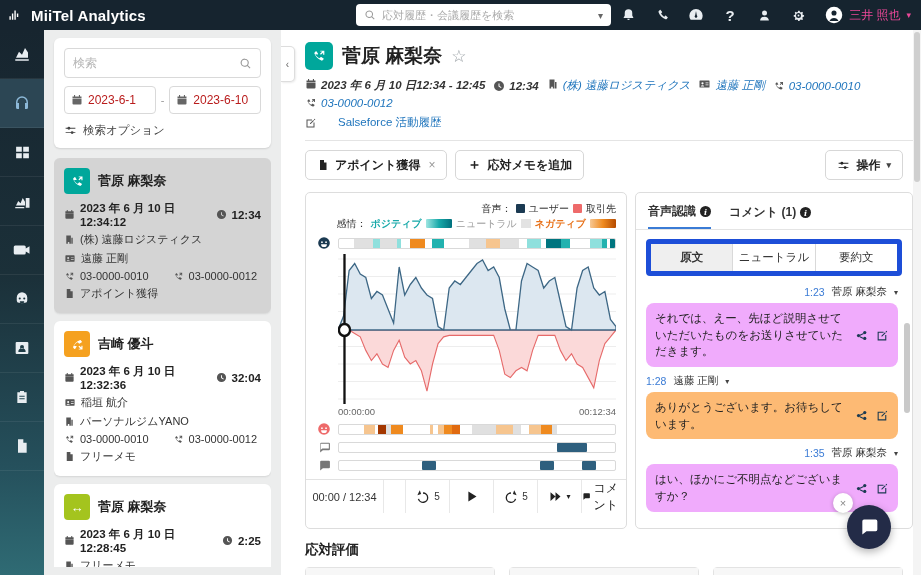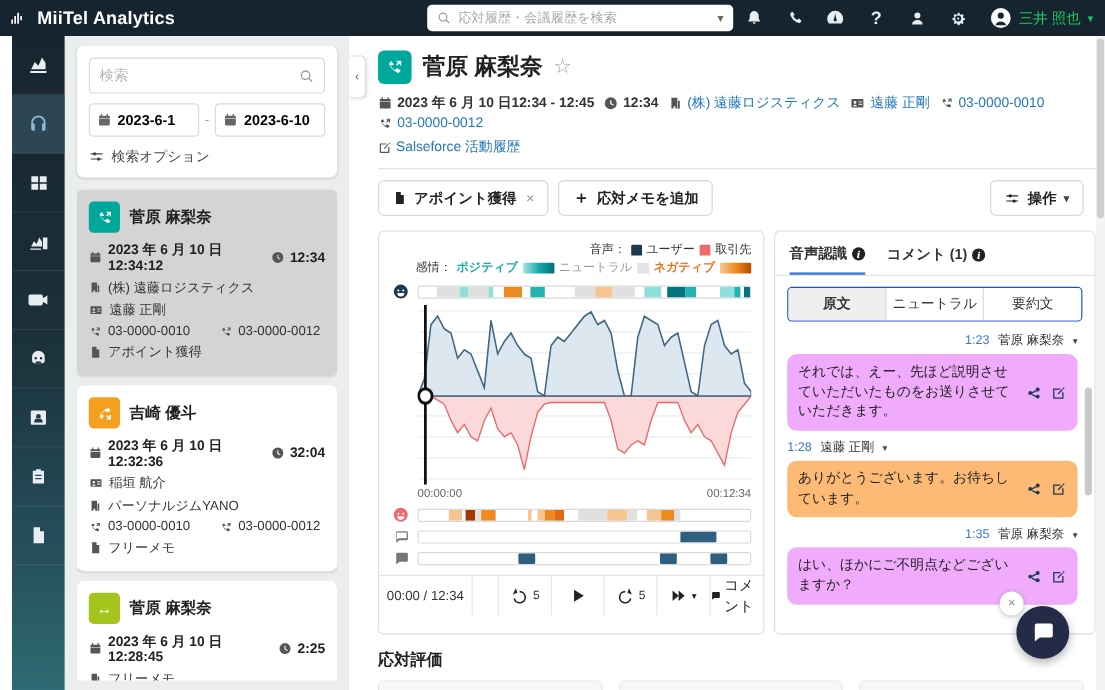--- a/index.html
+++ b/index.html
@@ -8,38 +8,38 @@
 
   
   .navbar { height:30px; background:#16242f; display:flex; align-items:center; color:#fff; flex-shrink:0; padding:0 10px 0 8px; }
   .brand { display:flex; align-items:center; gap:6px; font-size:15px; font-weight:bold; letter-spacing:.2px; }
   .nav-search { margin-left:210px; width:255px; height:22px; background:#fff; border-radius:4px; display:flex; align-items:center; padding:0 8px; gap:6px; }
   .nav-search input { border:none; outline:none; flex:1; font-size:11px; color:#333; background:transparent; }
   .nav-search input::placeholder { color:#aaa; }
   .nav-search .caret { color:#666; font-size:10px; }
   .nav-icons { margin-left:auto; display:flex; align-items:center; gap:0; }
   .nav-icon-btn { width:34px; height:30px; display:flex; align-items:center; justify-content:center; color:#e8edf1; cursor:pointer; }
-  .nav-user { display:flex; align-items:center; gap:6px; margin-left:10px; font-size:12px; color:#22c55e; cursor:pointer; }
+  .nav-user { display:flex; align-items:center; gap:6px; margin-left:10px; font-size:12px; color:#ec4899; cursor:pointer; }
   .nav-user .caret { font-size:9px; }
 
-  .body-row { display:flex; flex:1; min-height:0;padding-left:10px; }
+  .body-row { display:flex; flex:1; min-height:0; }
 
   
   .iconbar { width:44px; background:linear-gradient(180deg,#17252f 0%,#1b3039 45%,#25505c 80%,#2f6b74 100%); display:flex; flex-direction:column; flex-shrink:0; }
   .iconbar .item { height:49px; display:flex; align-items:center; justify-content:center; color:#e8edf1; border-bottom:1px solid rgba(255,255,255,.07); cursor:pointer; }
   .iconbar .item.active { background:#2c4654; color:#8db9d8; }
 
   
   .listpanel { width:237px; background:#eceded; flex-shrink:0; overflow:hidden; padding:8px 10px; display:flex; flex-direction:column; gap:10px; }
   .search-card { background:#fff; border-radius:6px; box-shadow:0 1px 2px rgba(0,0,0,.12); padding:10px; }
   .search-field { border:1px solid #d9d9d9; border-radius:4px; height:30px; display:flex; align-items:center; padding:0 8px; gap:6px; }
   .search-field input { border:none; outline:none; flex:1; font-size:12px; color:#333; }
   .search-field input::placeholder { color:#b5b5b5; }
   .date-row { display:flex; align-items:center; gap:5px; margin-top:8px; }
-  .date-box { flex:1; border:1px solid #d9d9d9; border-radius:4px; height:28px; display:flex; align-items:center; gap:5px; padding:0 6px; font-size:12px; font-weight:bold; color:#000000; cursor:pointer; }
+  .date-box { flex:1; border:1px solid #d9d9d9; border-radius:4px; height:28px; display:flex; align-items:center; gap:5px; padding:0 6px; font-size:12px; font-weight:normal; color:#b91c1c; cursor:pointer; }
   .date-sep { color:#999; font-size:11px; }
   .search-opt { margin-top:9px; display:flex; align-items:center; gap:6px; font-size:11.5px; color:#444; cursor:pointer; }
   .call-list { display:flex; flex-direction:column; gap:8px; overflow:hidden; }
   .call-card { background:#fff; border-radius:6px; box-shadow:0 1px 2px rgba(0,0,0,.1); padding:10px 10px 8px; cursor:pointer; }
   .call-card.selected { background:#d4d4d4; }
   .call-head { display:flex; align-items:center; gap:8px; margin-bottom:7px; }
   .call-type { width:26px; height:26px; border-radius:4px; display:flex; align-items:center; justify-content:center; color:#fff; flex-shrink:0; }
   .call-type.teal { background:#00a79b; }
   .call-type.orange { background:#f5a11f; }
   .call-type.lime { background:#a4c41e; }
@@ -50,23 +50,23 @@
   .meta-strong { font-weight:bold; color:#222; font-size:11.5px; }
 
   
   .main { flex:1; position:relative; background:#fff; overflow:hidden; padding:12px 8px 0 24px; }
   .collapse-btn { position:absolute; left:0; top:16px; width:14px; height:36px; background:#fff; border:1px solid #ddd; border-left:none; border-radius:0 5px 5px 0; font-size:10px; color:#666; display:flex; align-items:center; justify-content:center; cursor:pointer; box-shadow:1px 1px 2px rgba(0,0,0,.08); }
   .detail-head { display:flex; align-items:center; gap:9px; }
   .detail-type { width:28px; height:28px; border-radius:5px; background:#00a79b; color:#fff; display:flex; align-items:center; justify-content:center; }
   .detail-title { font-size:19px; font-weight:bold; color:#222; }
   .fav-star { font-size:17px; color:#9aa0a5; cursor:pointer; }
   .detail-meta { display:flex; align-items:center; flex-wrap:wrap; gap:4px 8px; margin-top:8px; font-size:11.5px; color:#333; }
-  .detail-meta .grp { display:flex; align-items:center; gap:4px; }
+  .detail-meta .grp { display:flex; gap:4px;font-style:italic; }
   a.lnk { color:#2176bd; text-decoration:none; cursor:pointer; }
-  .crm-row { display:flex; align-items:center; gap:3px; margin-top:6px; font-size:11.5px; }
+  .crm-row { display:flex; align-items:center; gap:21px; margin-top:6px; font-size:11.5px; }
   .hr { border:none; border-top:1px solid #e4e4e4; margin:10px 0 9px; }
   .tags-row { display:flex; align-items:center; gap:8px; }
   .tag-btn, .memo-btn, .ops-btn { border:1px solid #d7d7d7; background:#fff; border-radius:5px; height:30px; display:flex; align-items:center; gap:6px; padding:0 11px; font-size:12px; font-weight:bold; color:#222; cursor:pointer; }
   .tag-btn .x { color:#999; font-weight:normal; margin-left:2px; }
   .ops-btn { margin-left:auto; margin-right:10px; }
   .ops-btn .caret { font-size:9px; color:#444; }
 
   .panes { display:flex; margin-top:12px; gap:8px; }
 
   
@@ -98,21 +98,21 @@
   .ctl.btn { width:44px; }
   .ctl.last { border-right:none; flex:1; justify-content:center; font-size:12px; }
   .skip-num { font-size:10px; color:#333; }
 
   
   .trans-card { flex:1; border:1px solid #ddd; border-radius:5px; height:337px; display:flex; flex-direction:column; overflow:hidden; position:relative; }
   .trans-tabs { display:flex; gap:18px; padding:10px 12px 0; border-bottom:1px solid #e4e4e4; font-size:12px; font-weight:bold; color:#333; }
   .trans-tab { padding-bottom:7px; display:flex; align-items:center; gap:4px; cursor:pointer; }
   .trans-tab.active { border-bottom:2px solid #3a7bd5; }
   .info-i { display:inline-flex; width:11px; height:11px; border-radius:50%; background:#222; color:#fff; font-size:8px; align-items:center; justify-content:center; font-weight:bold; font-family:"DejaVu Serif",serif; font-style:italic; }
-  .mode-seg { display:flex; margin:9px 10px 0; border:1px solid #1d4ed8; border-radius:4px; overflow:hidden; }
+  .mode-seg { display:flex; margin:9px 10px 0; border:5px solid #1d4ed8; border-radius:4px; overflow:hidden; }
   .mode-btn { flex:1; text-align:center; font-size:11.5px; padding:6px 0; color:#333; background:#fff; border-right:1px solid #d9d9d9; cursor:pointer; }
   .mode-btn:last-child { border-right:none; }
   .mode-btn.active { background:#efefef; font-weight:bold; }
   .copy-row { display:flex; align-items:center; gap:5px; font-size:11px; color:#555; margin:8px 12px 0; cursor:pointer; }
   .msgs { flex:1; overflow:hidden; padding:2px 14px 0 10px; }
   .msg { margin-top:7px; }
   .msg-head { display:flex; align-items:center; gap:7px; font-size:10.5px; color:#333; }
   .msg.user .msg-head { justify-content:flex-end; }
   .msg-time { color:#3a7bd5; }
   .msg-head .caret { font-size:8px; color:#444; cursor:pointer; }

